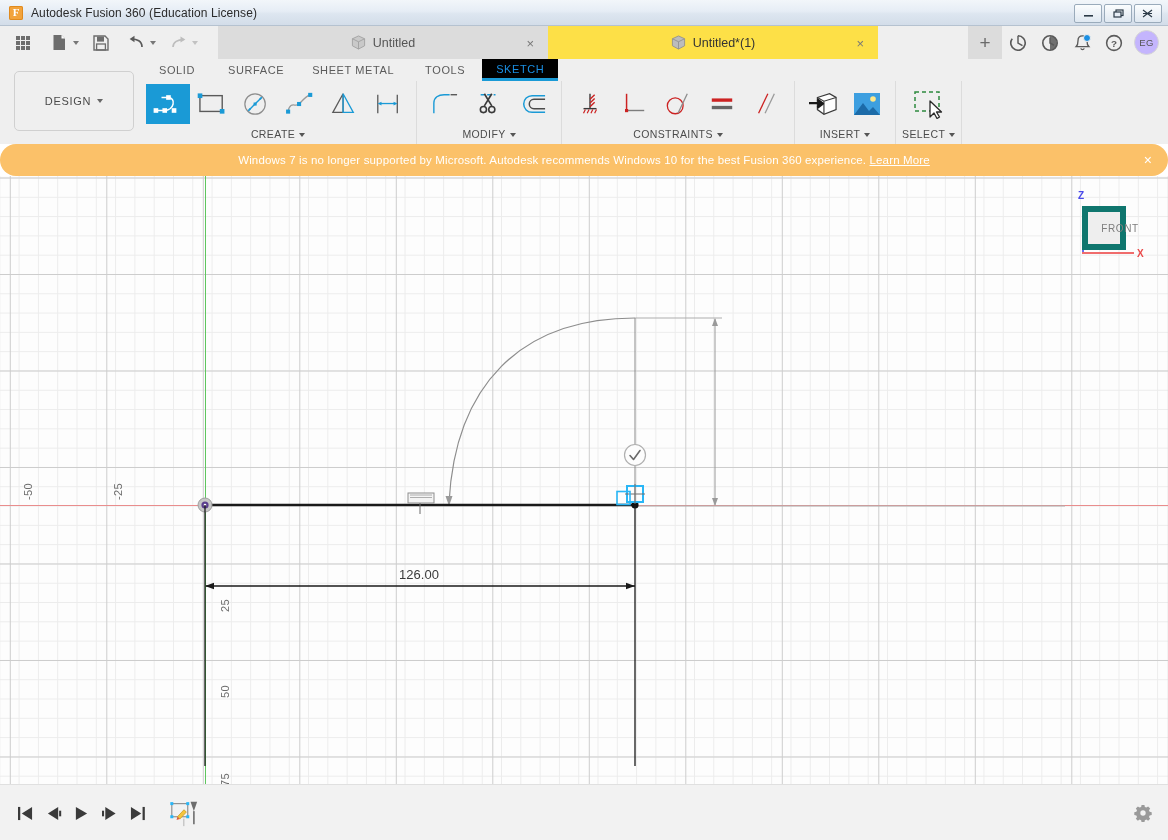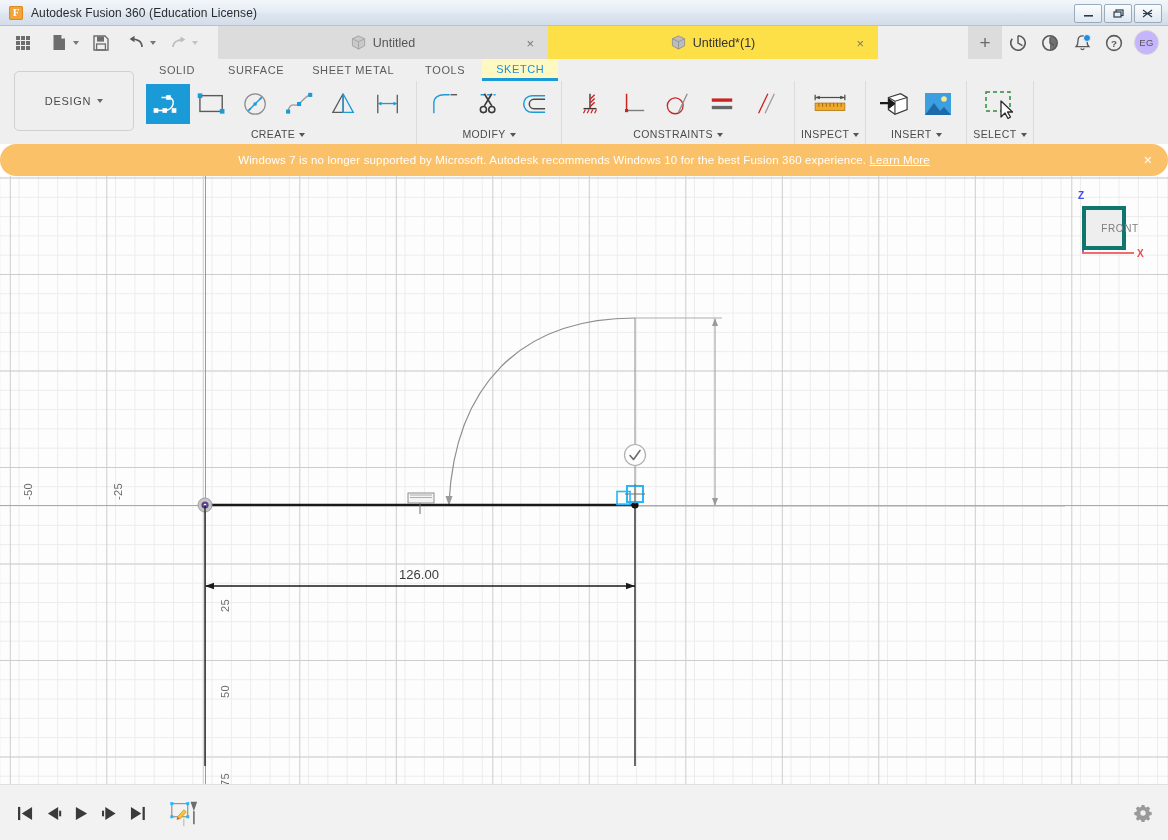--- a/index.html
+++ b/index.html
@@ -87,21 +87,21 @@
   
   .ribbon{
     position:absolute;left:0;top:59px;width:1168px;height:85px;
     background:#efefef;box-sizing:border-box;
   }
   .ribbon-tabs{position:absolute;left:140px;top:0;height:22px;display:flex;align-items:flex-end;}
   .rtab{
     height:22px;padding:0 14px;font-size:11px;letter-spacing:.6px;color:#5b5b5b;
     display:flex;align-items:center;justify-content:center;min-width:74px;box-sizing:border-box;
   }
-  .rtab.active{background:#fef9c3;color:#1a8fe3;border-bottom:3px solid #1a9ad6;font-weight:normal;}
+  .rtab.active{background:#000000;color:#1a8fe3;border-bottom:3px solid #1a9ad6;font-weight:normal;}
 
   .design-btn{
     position:absolute;left:14px;top:12px;width:120px;height:60px;
     border:1px solid #d0d0d0;border-radius:5px;background:#efefef;
     display:flex;align-items:center;justify-content:center;font-size:11px;
     letter-spacing:.7px;color:#4a4a4a;box-sizing:border-box;
   }
   .design-btn .caret{margin-left:6px;border-top-color:#666;}
 
   .panels{position:absolute;left:140px;top:22px;height:63px;display:flex;align-items:flex-start;}
@@ -163,21 +163,21 @@
     letter-spacing:.3px;
   }
 
   svg.sketch{position:absolute;left:0;top:0;width:1168px;height:608px;overflow:visible;}
   .dimtext{font-size:13px;fill:#3a3a3a;font-family:"Liberation Sans",sans-serif;}
 
   
   .viewcube{position:absolute;right:22px;top:8px;width:86px;height:82px;}
   .vc-face{
     position:absolute;left:22px;top:22px;width:44px;height:44px;
-    background:#eeeeee;border:4px solid #0f766e;box-sizing:border-box;
+    background:#eeeeee;border:6px solid #0f766e;box-sizing:border-box;
     display:flex;align-items:center;justify-content:center;
     font-size:10px;color:#7d7d7d;letter-spacing:.6px;padding-left:32px;
   }
   .vc-zaxis{position:absolute;left:22px;top:22px;width:2px;height:48px;background:#6c6cf0;}
   .vc-xaxis{position:absolute;left:22px;top:68px;width:52px;height:2px;background:#f06c6c;}
   .vc-z{position:absolute;left:18px;top:6px;font-size:10px;color:#4a4aea;font-weight:bold;}
   .vc-x{position:absolute;left:77px;top:64px;font-size:10px;color:#ea4a4a;font-weight:bold;}
 
   
   .bottombar{
@@ -458,38 +458,20 @@
               <path d="M16 24 L26 3" stroke="#9a9a9a" stroke-width="1.4"></path>
             </svg>
           </div>
         </div>
         <div class="plabel">
           <span>CONSTRAINTS</span>
           <span class="caret"></span>
         </div>
       </div>
 
-      <div class="panel bordered">
-        <div class="btns">
-          <div class="tool" style="width:52px;">
-            <svg width="38" height="26" viewBox="0 0 40 28">
-              <path d="M4 7 L36 7" stroke="#4b4b4b" stroke-width="1.3"></path>
-              <path d="M4 4 L4 10 M36 4 L36 10" stroke="#4b4b4b" stroke-width="1.3"></path>
-              <path d="M4 7 L9 5 L9 9 Z" fill="#4b4b4b"></path>
-              <path d="M36 7 L31 5 L31 9 Z" fill="#4b4b4b"></path>
-              <rect x="4" y="13" width="32" height="8" fill="#f0ab2e" stroke="#b5790f" stroke-width="0.9"></rect>
-              <path d="M8 13 L8 17 M12 13 L12 17 M16 13 L16 17 M20 13 L20 17 M24 13 L24 17 M28 13 L28 17 M32 13 L32 17" stroke="#8d5c06" stroke-width="0.9"></path>
-            </svg>
-          </div>
-        </div>
-        <div class="plabel">
-          <span>INSPECT</span>
-          <span class="caret"></span>
-        </div>
-      </div>
 
       <div class="panel bordered">
         <div class="btns">
           <div class="tool">
             <svg width="34" height="28" viewBox="0 0 34 30">
               <path d="M11 8 L24 4 L31 8 L31 21 L18 26 L11 21 Z" fill="#fefefe" stroke="#3a3a3a" stroke-width="1.3"></path>
               <path d="M11 8 L18 12 L31 8 M18 12 L18 26" fill="none" stroke="#3a3a3a" stroke-width="1.2"></path>
               <path d="M2 14 L14 14 M11 10 L17 14.5 L11 19" fill="#1a1a1a" stroke="#1a1a1a" stroke-width="2.4" stroke-linejoin="round"></path>
             </svg>
           </div>

